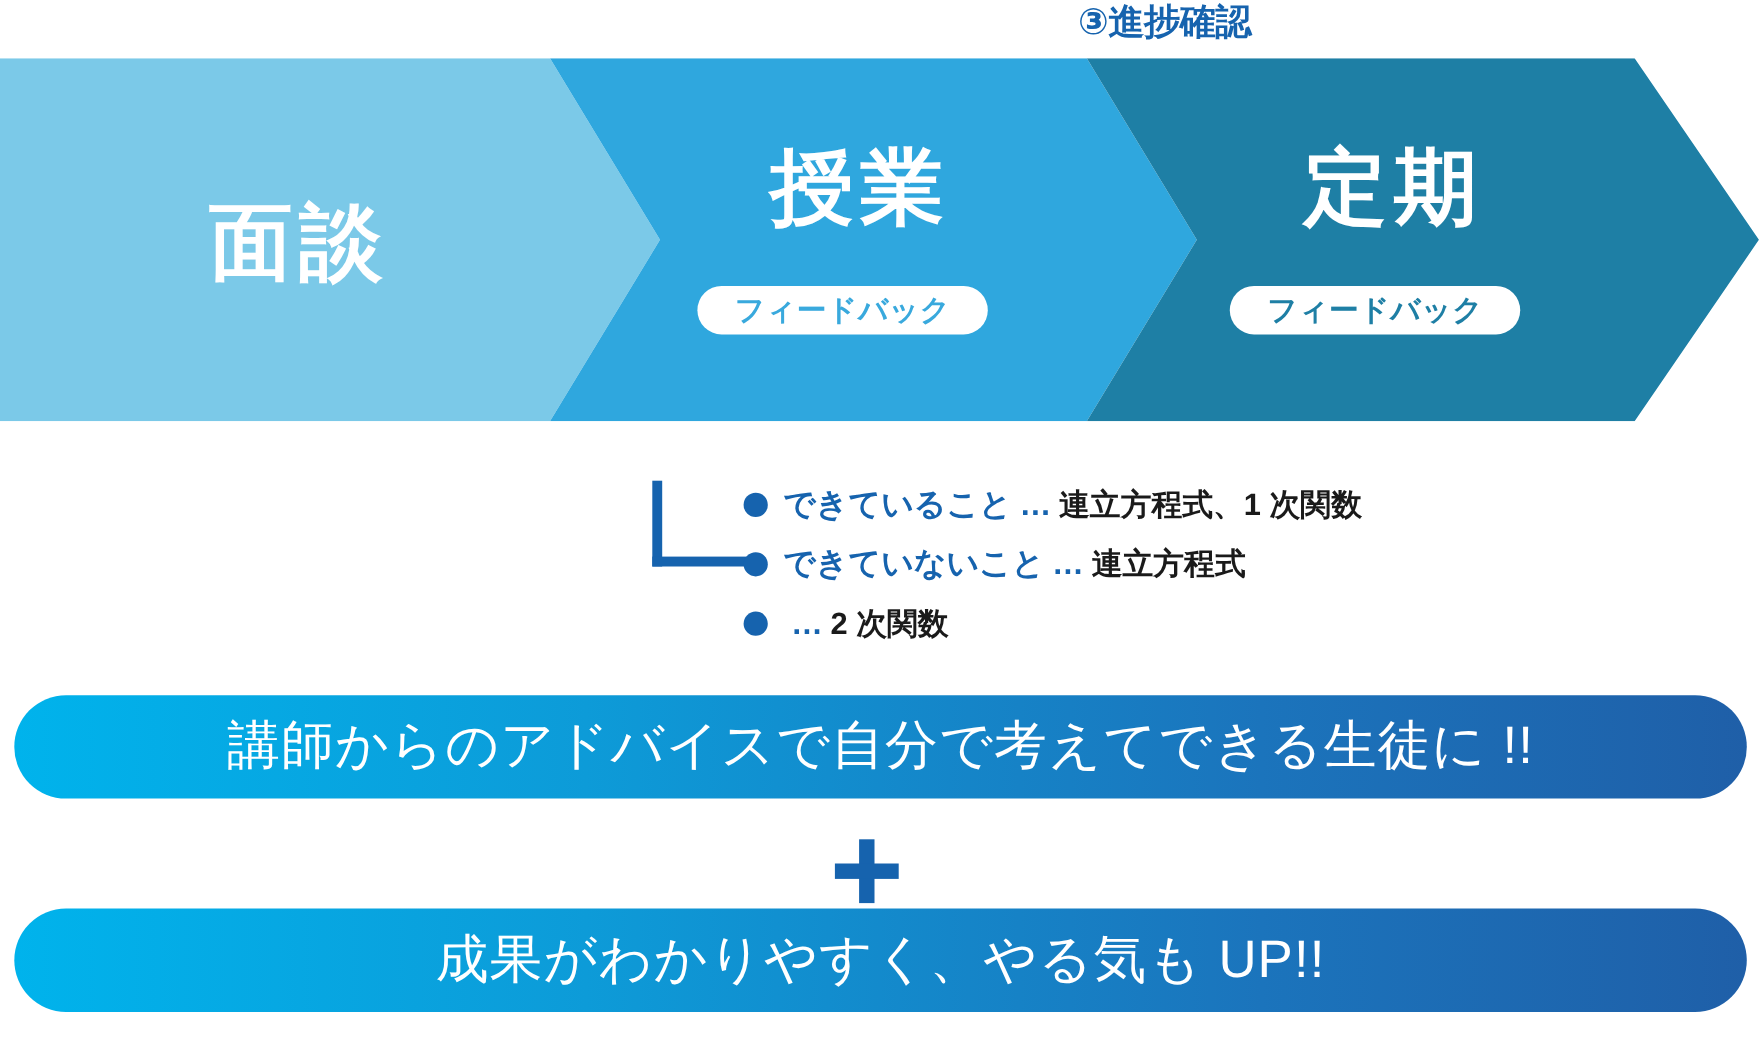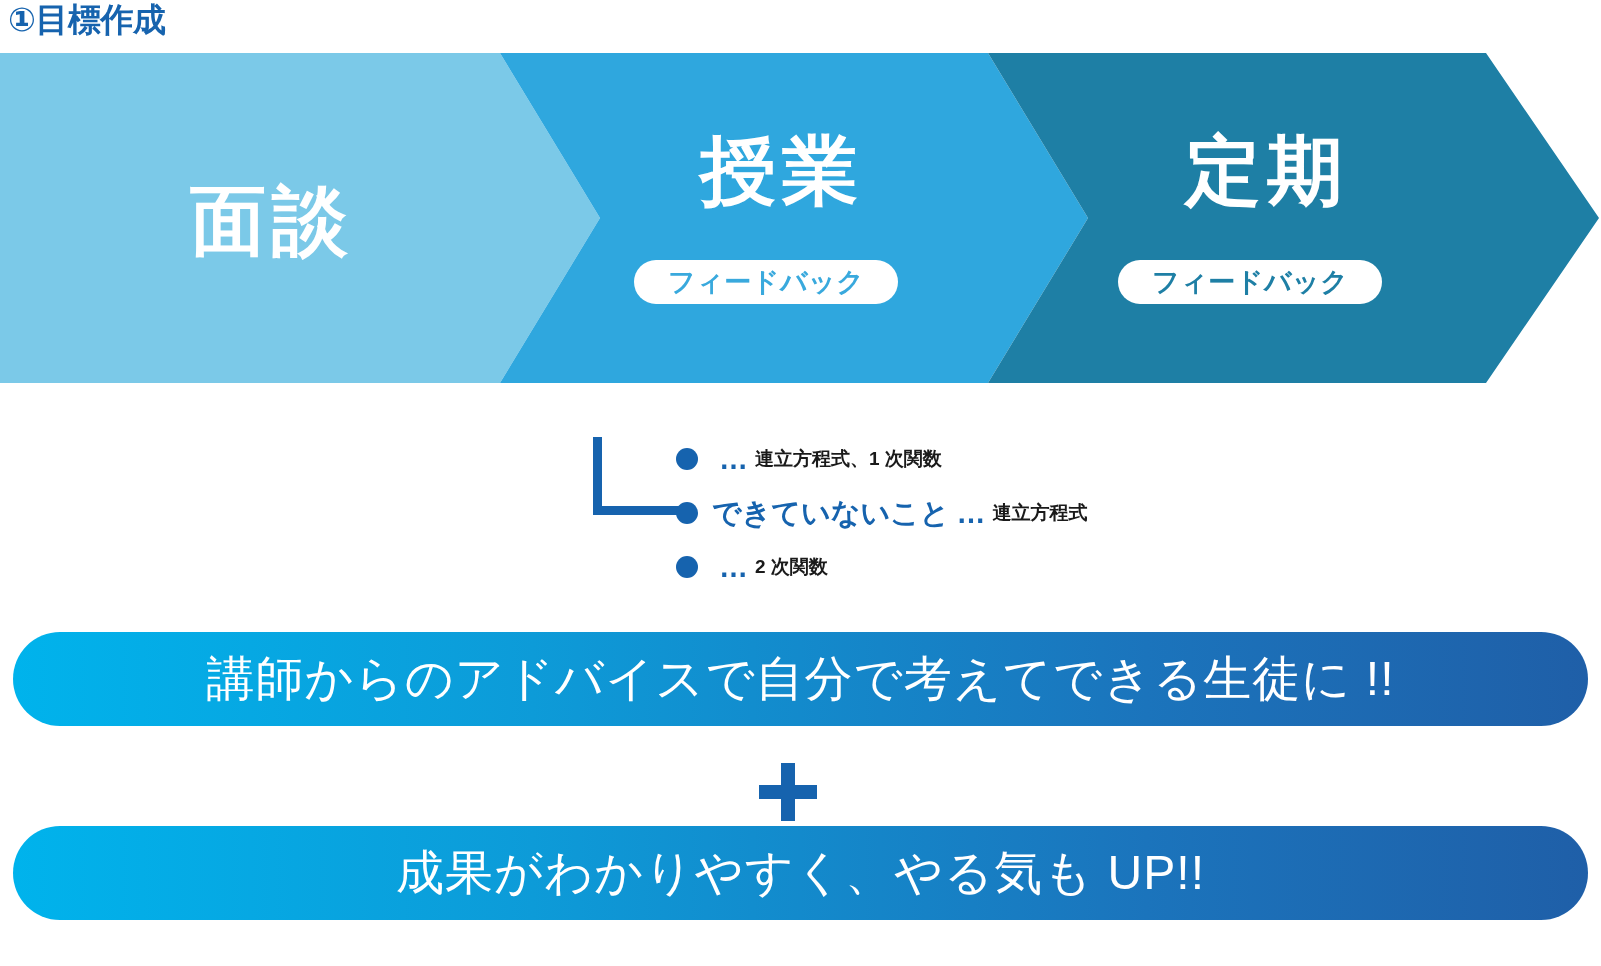--- a/index.html
+++ b/index.html
@@ -141,21 +141,21 @@
     line-height: 34px;
   }
   .bullet-sep {
     font-size: 29px;
     font-weight: bold;
     color: #1663AE;
     padding: 0 7px;
     line-height: 34px;
   }
   .bullet-value {
-    font-size: 19px;
+    font-size: 28px;
     font-weight: bold;
     color: #1A1A1A;
     letter-spacing: 0px;
     line-height: 34px;
   }
 
   
   .banner {
     position: absolute;
     left: 13px;
@@ -201,21 +201,21 @@
     top: 22px;
     width: 58px;
     height: 14px;
     background: #1663AE;
   }
 </style>
 </head>
 <body>
 
 <div class="step-labels">
-  <div class="step-label step-label-1">①目標作成</div>
+  <div class="step-label step-label-3">③進捗確認</div>
 </div>
 
 <div class="chevron-band">
   <svg viewBox="0 0 1601 330" width="1601" height="330" xmlns="http://www.w3.org/2000/svg">
 
     <polygon points="0,0 500,0 600,165 500,330 0,330" fill="#7BC9E8"></polygon>
 
     <polygon points="500,0 988,0 1088,165 988,330 500,330 600,165" fill="#2FA7DE"></polygon>
 
     <polygon points="988,0 1486,0 1599,165 1486,330 988,330 1088,165" fill="#1E7FA5"></polygon>
@@ -235,20 +235,21 @@
 
 <div class="bracket">
   <div class="v-seg"></div>
   <div class="h-seg"></div>
 </div>
 
 <div class="bullet-list">
 
   <div class="bullet-row">
     <div class="bullet-dot"></div>
+    <div class="bullet-label">できていること</div>
     <div class="bullet-sep">…</div>
     <div class="bullet-value">連立方程式、1 次関数</div>
   </div>
 
   <div class="bullet-row">
     <div class="bullet-dot"></div>
     <div class="bullet-label">できていないこと</div>
     <div class="bullet-sep">…</div>
     <div class="bullet-value">連立方程式</div>
   </div>

